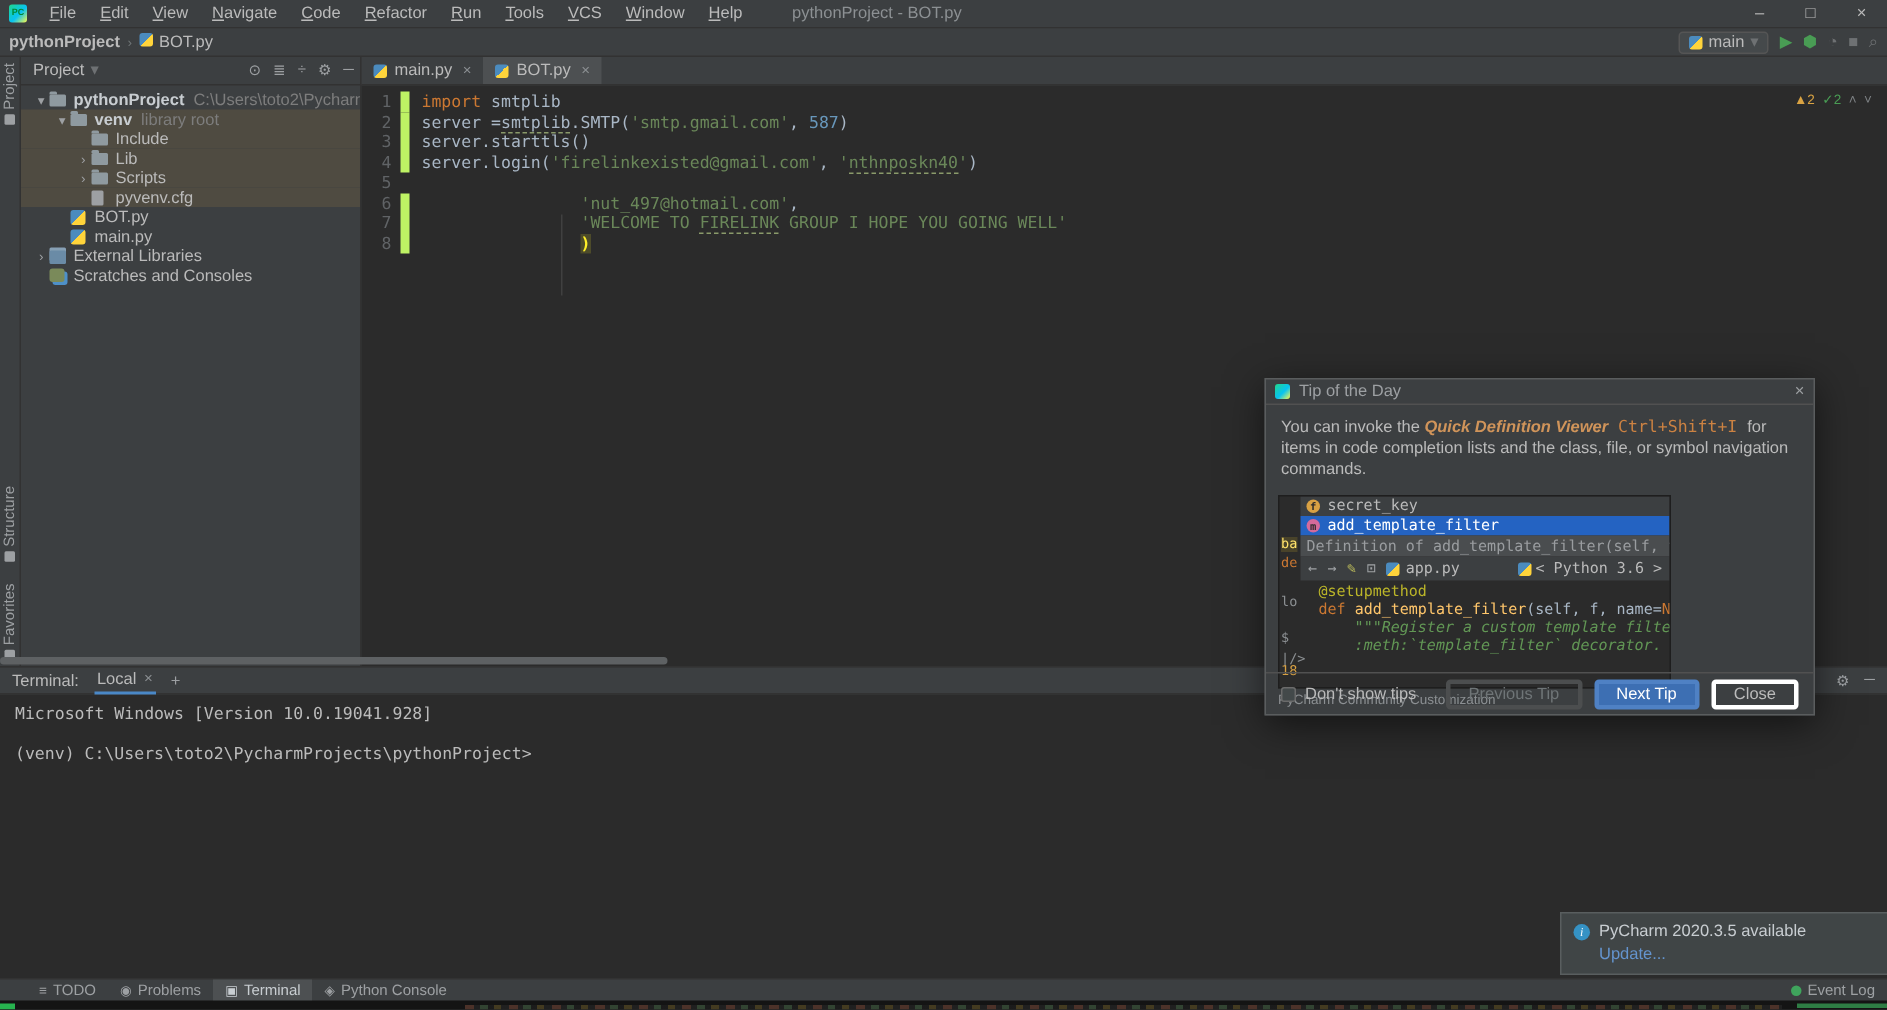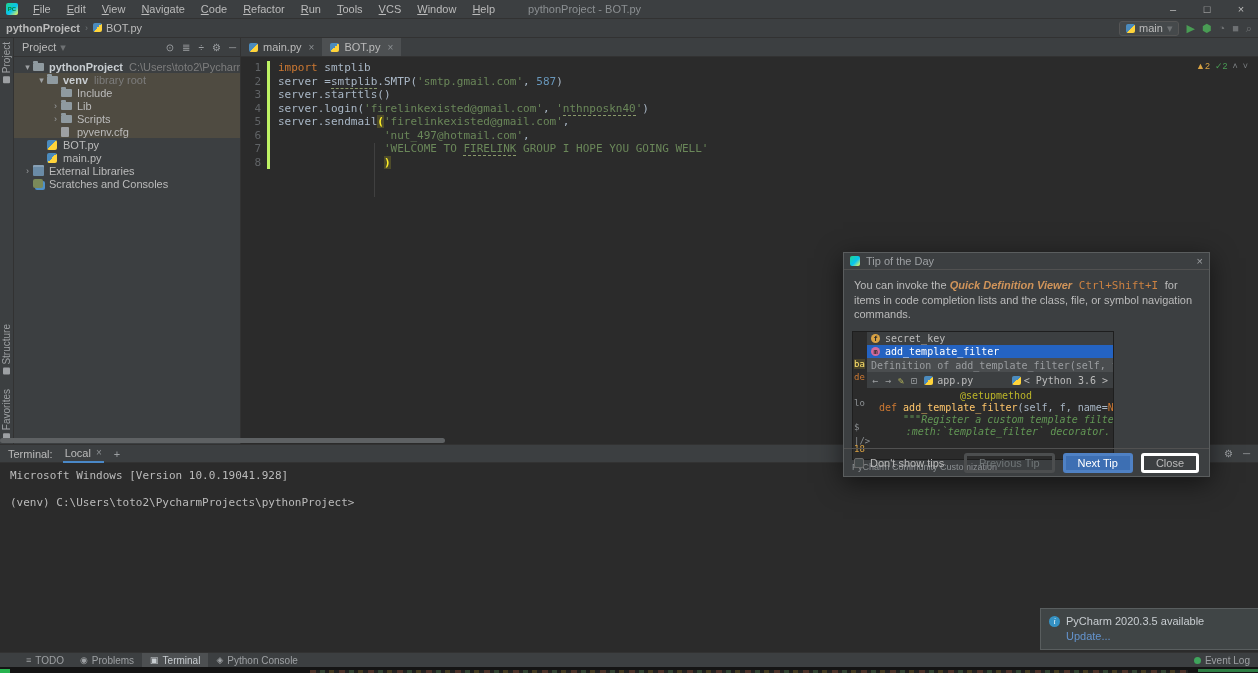--- a/index.html
+++ b/index.html
@@ -75,21 +75,21 @@
   
   .editor { flex:1; display:flex; flex-direction:column; background:#2b2b2b; position:relative; }
   .tabs { height:19px; background:#3c3f41; display:flex; font-size:11px; border-bottom:1px solid #323232; }
   .tab { display:flex; align-items:center; gap:5px; padding:0 8px; color:#bbb; }
   .tab.active { background:#4d5052; }
   .tab .x { color:#8c9093; font-size:10px; margin-left:2px; }
   .code-area { position:relative; flex:1; padding-top:4px;
     font-family:"DejaVu Sans Mono", monospace; font-size:11px; line-height:13.5px; }
   .cl { display:flex; }
   .ln { width:26px; flex:0 0 26px; text-align:right; padding-right:6px; color:#606366; }
-  .lc { white-space:pre; border-left:3px solid #bef264; padding-left:8px; color:#a9b7c6;text-align:right; }
+  .lc { white-space:pre; border-left:6px solid #bef264; padding-left:8px; color:#a9b7c6;text-align:right; }
   .tok.kw { color:#cc7832; }
   .tok.str { color:#6a8759; }
   .tok.num { color:#6897bb; }
   .tok.pl { color:#a9b7c6; }
   .tok.ul { border-bottom:1px dashed #8a9a6a; }
   .tok.hl { color:#ffef28; background:#4d4b2a; font-weight:bold; }
   .tok.fn { color:#ffc66b; }
   .tok.deco { color:#bbb529; }
   .tok.doc { color:#629755; font-style:italic; }
   .inspect { position:absolute; top:3px; right:10px; font-size:9px; display:flex; gap:5px;
@@ -158,21 +158,21 @@
     align-items:center; justify-content:center; font-size:7px; color:#2b2b2b; font-weight:bold; }
   .ci.f { background:#d8a143; }
   .ci.m { background:#d46a9b; }
   .sn-def { height:14px; margin-left:14px; background:#4a4d4f; color:#9a9da0;
     display:flex; align-items:center; padding:0 4px; gap:4px; white-space:nowrap; overflow:hidden; }
   .sn-toolbar { height:16px; margin-left:14px; background:#3c3f41; display:flex;
     align-items:center; gap:7px; padding:0 5px; color:#9da0a3; white-space:nowrap; }
   .sn-toolbar .fname { color:#bbbbbb; display:flex; gap:4px; align-items:center; }
   .sn-toolbar .pyver { margin-left:auto; color:#bbbbbb; display:flex; gap:3px; align-items:center; }
   .sn-code { padding:2px 0 0 26px; }
-  .sn-cl { white-space:pre; line-height:12px;text-align:center; }
+  .sn-cl { white-space:pre; line-height:12px; }
   .frag { position:absolute; left:1px; color:#8c9093; font-size:9px; }
   .frag.f0 { top:27px; color:#ffe26b; background:#49432a; }
   .frag.f1 { top:40px; color:#cc7832; }
   .frag.f2 { top:66px; }
   .frag.f3 { top:90px; }
   .frag.f4 { top:104px; }
   .frag.f5 { top:112px; color:#d8a143; }
 
   .dlg-caption { margin:2px 0 0 8px; font-size:9px; color:#8c9093; }
   .dlg-footer { position:absolute; left:0; right:0; bottom:0; height:28px;
@@ -385,21 +385,20 @@
           <div class="cl">
             <span class="ln">3</span>
             <span class="lc"><span class="tok pl">server.starttls()</span></span>
           </div>
           <div class="cl">
             <span class="ln">4</span>
             <span class="lc"><span class="tok pl">server.login(</span><span class="tok str">'firelinkexisted@gmail.com'</span><span class="tok pl">, </span><span class="tok str">'</span><span class="tok str ul">nthnposkn40</span><span class="tok str">'</span><span class="tok pl">)</span></span>
           </div>
           <div class="cl">
             <span class="ln">5</span>
-            <span class="lc"><span class="tok pl">server.sendmail</span><span class="tok hl">(</span><span class="tok str">'firelinkexisted@gmail.com'</span><span class="tok pl">,</span></span>
           </div>
           <div class="cl">
             <span class="ln">6</span>
             <span class="lc"><span class="tok pl">                </span><span class="tok str">'nut_497@hotmail.com'</span><span class="tok pl">,</span></span>
           </div>
           <div class="cl">
             <span class="ln">7</span>
             <span class="lc"><span class="tok pl">                </span><span class="tok str">'WELCOME TO </span><span class="tok str ul">FIRELINK</span><span class="tok str"> GROUP I HOPE YOU GOING WELL'</span></span>
           </div>
           <div class="cl">

